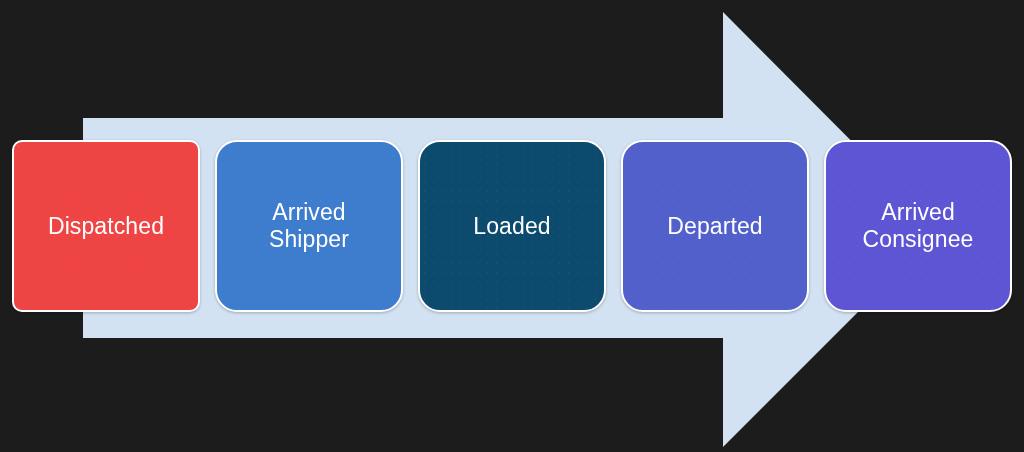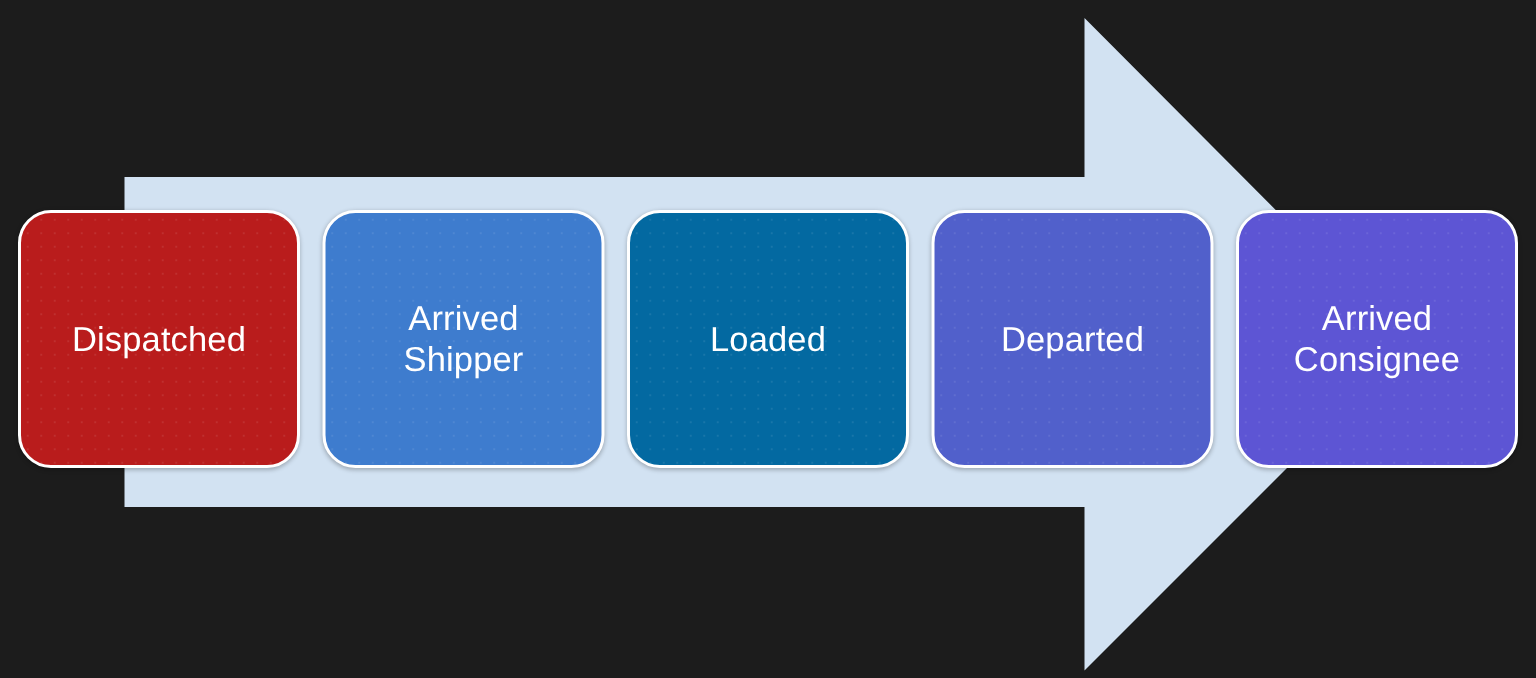--- a/index.html
+++ b/index.html
@@ -87,30 +87,30 @@
 <div id="canvas" style="width: 1024px; height: 452px; background: rgb(28, 28, 28);">
 
   <div id="arrow-layer">
     <svg viewBox="0 0 1024 452" xmlns="http://www.w3.org/2000/svg">
       <polygon id="arrow-shape" points="83,118 723,118 723,12 940,230 723,447 723,338 83,338" fill="#d2e2f2"></polygon>
     </svg>
   </div>
 
   <div id="stage-row">
 
-    <div class="stage-box" style="background: #b91c1c; border-color: rgb(255, 255, 255);">
+    <div class="stage-box" style="background: #ef4444; border-color: rgb(255, 255, 255); border-radius: 10px;">
       <span class="stage-label" style="color: rgb(255, 255, 255);">Dispatched</span>
     </div>
 
     <div class="stage-box" style="background: rgb(62, 124, 206); border-color: rgb(255, 255, 255);">
       <span class="stage-label" style="color: rgb(255, 255, 255);">Arrived
 Shipper</span>
     </div>
 
-    <div class="stage-box" style="background: #0369a1; border-color: rgb(255, 255, 255);">
+    <div class="stage-box" style="background: #0c4a6e; border-color: rgb(255, 255, 255);">
       <span class="stage-label" style="color: rgb(255, 255, 255);">Loaded</span>
     </div>
 
     <div class="stage-box" style="background: rgb(81, 96, 203); border-color: rgb(255, 255, 255);">
       <span class="stage-label" style="color: rgb(255, 255, 255);">Departed</span>
     </div>
 
     <div class="stage-box" style="background: rgb(93, 85, 212); border-color: rgb(255, 255, 255);">
       <span class="stage-label" style="color: rgb(255, 255, 255);">Arrived
 Consignee</span>

